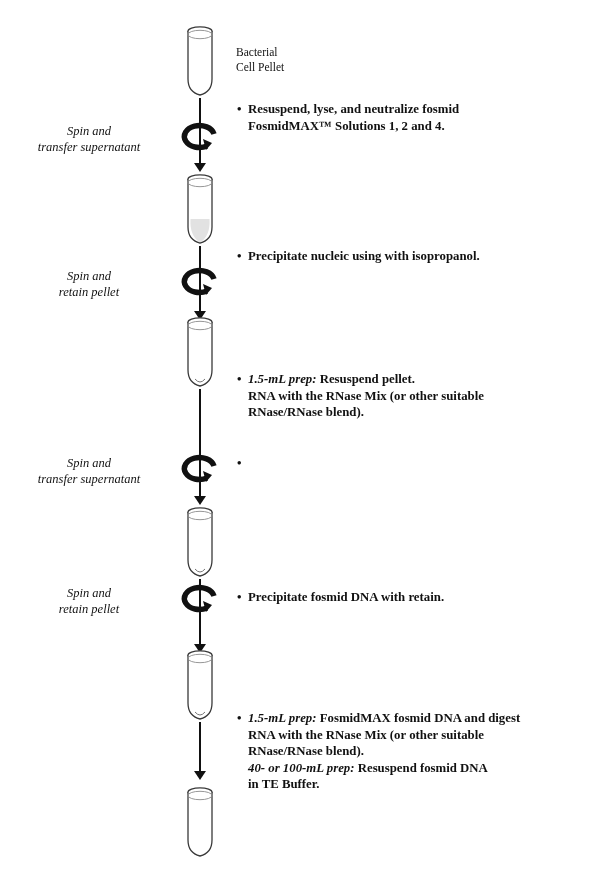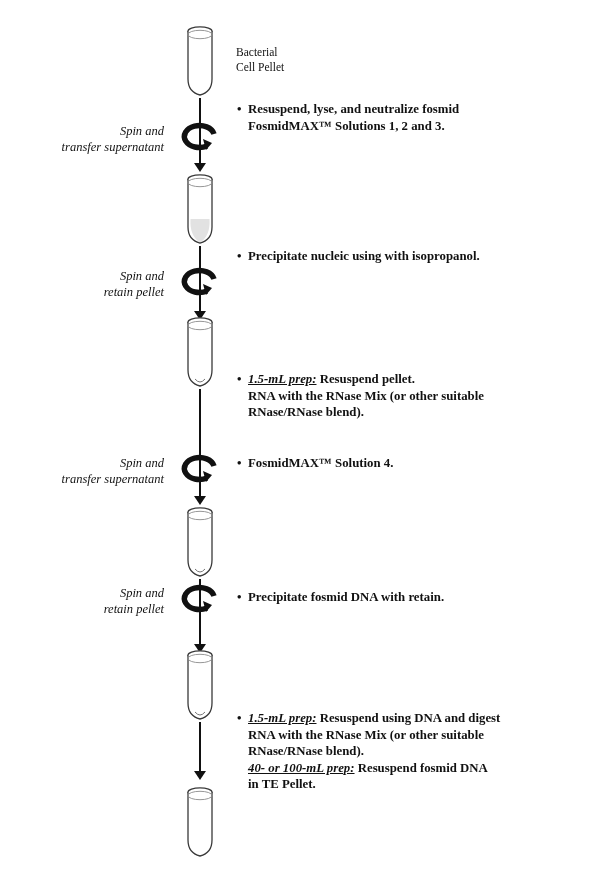--- a/index.html
+++ b/index.html
@@ -43,21 +43,21 @@
   }
   .spin {
     position: absolute;
     width: 46px;
     height: 40px;
   }
 
   
   .left-label {
     position: absolute;
-    text-align: right;
+    text-align: center;
     font-style: italic;
     font-size: 12.5px;
     line-height: 16px;
     color: #111111;
     width: 150px;
   }
   .bullet-block {
     position: absolute;
     font-size: 12.8px;
     line-height: 16.5px;
@@ -67,21 +67,21 @@
   }
   .bullet-block .bullet {
     position: absolute;
     left: 0;
     font-weight: bold;
   }
   .bullet-block .btext {
     display: block;
     margin-left: 11px;
   }
-  .it { font-style: italic; text-decoration: underline; }
+  .it { font-style: italic; }
   .caption {
     position: absolute;
     font-size: 11.5px;
     line-height: 14.5px;
     color: #111111;
     width: 120px;
   }
 </style>
 </head>
 <body>
@@ -111,21 +111,21 @@
   </div>
 
   <div class="left-label" style="left:14px; top:123px;">
     <span>Spin and</span><br>
     <span>transfer supernatant</span>
   </div>
 
   <div class="bullet-block" style="left:237px; top:101px;">
     <span class="bullet">•</span>
     <span class="btext">Resuspend, lyse, and neutralize fosmid</span>
-    <span class="btext">FosmidMAX™ Solutions 1, 2 and 3.</span>
+    <span class="btext">FosmidMAX™ Solutions 1, 2 and 4.</span>
   </div>
 
   <div class="tube" style="left:183px; top:172px;">
     <svg viewBox="0 0 34 74" width="34" height="74" aria-hidden="true">
       <ellipse cx="17" cy="7" rx="12" ry="4.2" fill="#ffffff" stroke="#3a3a3a" stroke-width="1.3"></ellipse>
       <path d="M5 7 L5 55 Q5 68 17 71 Q29 68 29 55 L29 7" fill="#ffffff" stroke="#3a3a3a" stroke-width="1.3"></path>
       <ellipse cx="17" cy="10.5" rx="12" ry="4.2" fill="none" stroke="#8b8b8b" stroke-width="0.9"></ellipse>
       <path d="M7.5 47 L26.5 47 Q27.5 64 17 70.5 Q6.5 64 7.5 47 Z" fill="#e2e2e2" stroke="none"></path>
     </svg>
   </div>
@@ -176,21 +176,20 @@
 
   <div class="bullet-block" style="left:237px; top:371px;">
     <span class="bullet">•</span>
     <span class="btext"><span class="it">1.5-mL prep:</span><span> Resuspend pellet.</span></span>
     <span class="btext">RNA with the RNase Mix (or other suitable</span>
     <span class="btext">RNase/RNase blend).</span>
   </div>
 
   <div class="bullet-block" style="left:237px; top:455px;">
     <span class="bullet">•</span>
-    <span class="btext">FosmidMAX™ Solution 4.</span>
   </div>
 
   <div class="tube" style="left:183px; top:505px;">
     <svg viewBox="0 0 34 74" width="34" height="74" aria-hidden="true">
       <ellipse cx="17" cy="7" rx="12" ry="4.2" fill="#ffffff" stroke="#3a3a3a" stroke-width="1.3"></ellipse>
       <path d="M5 7 L5 55 Q5 68 17 71 Q29 68 29 55 L29 7" fill="#ffffff" stroke="#3a3a3a" stroke-width="1.3"></path>
       <ellipse cx="17" cy="10.5" rx="12" ry="4.2" fill="none" stroke="#8b8b8b" stroke-width="0.9"></ellipse>
       <path d="M12 64 Q17 70 22 64" fill="none" stroke="#777777" stroke-width="1"></path>
     </svg>
   </div>
@@ -222,25 +221,25 @@
       <ellipse cx="17" cy="10.5" rx="12" ry="4.2" fill="none" stroke="#8b8b8b" stroke-width="0.9"></ellipse>
       <path d="M12 64 Q17 70 22 64" fill="none" stroke="#777777" stroke-width="1"></path>
     </svg>
   </div>
 
   <div class="flowline" style="left:199px; top:722px; height:52px;"></div>
   <div class="arrowhead" style="left:194px; top:771px;"></div>
 
   <div class="bullet-block" style="left:237px; top:710px;">
     <span class="bullet">•</span>
-    <span class="btext"><span class="it">1.5-mL prep:</span><span> Resuspend using DNA and digest</span></span>
+    <span class="btext"><span class="it">1.5-mL prep:</span><span> FosmidMAX fosmid DNA and digest</span></span>
     <span class="btext">RNA with the RNase Mix (or other suitable</span>
     <span class="btext">RNase/RNase blend).</span>
     <span class="btext"><span class="it">40- or 100-mL prep:</span><span> Resuspend fosmid DNA</span></span>
-    <span class="btext">in TE Pellet.</span>
+    <span class="btext">in TE Buffer.</span>
   </div>
 
   <div class="tube" style="left:183px; top:785px;">
     <svg viewBox="0 0 34 74" width="34" height="74" aria-hidden="true">
       <ellipse cx="17" cy="7" rx="12" ry="4.2" fill="#ffffff" stroke="#3a3a3a" stroke-width="1.3"></ellipse>
       <path d="M5 7 L5 55 Q5 68 17 71 Q29 68 29 55 L29 7" fill="#ffffff" stroke="#3a3a3a" stroke-width="1.3"></path>
       <ellipse cx="17" cy="10.5" rx="12" ry="4.2" fill="none" stroke="#8b8b8b" stroke-width="0.9"></ellipse>
     </svg>
   </div>
 

